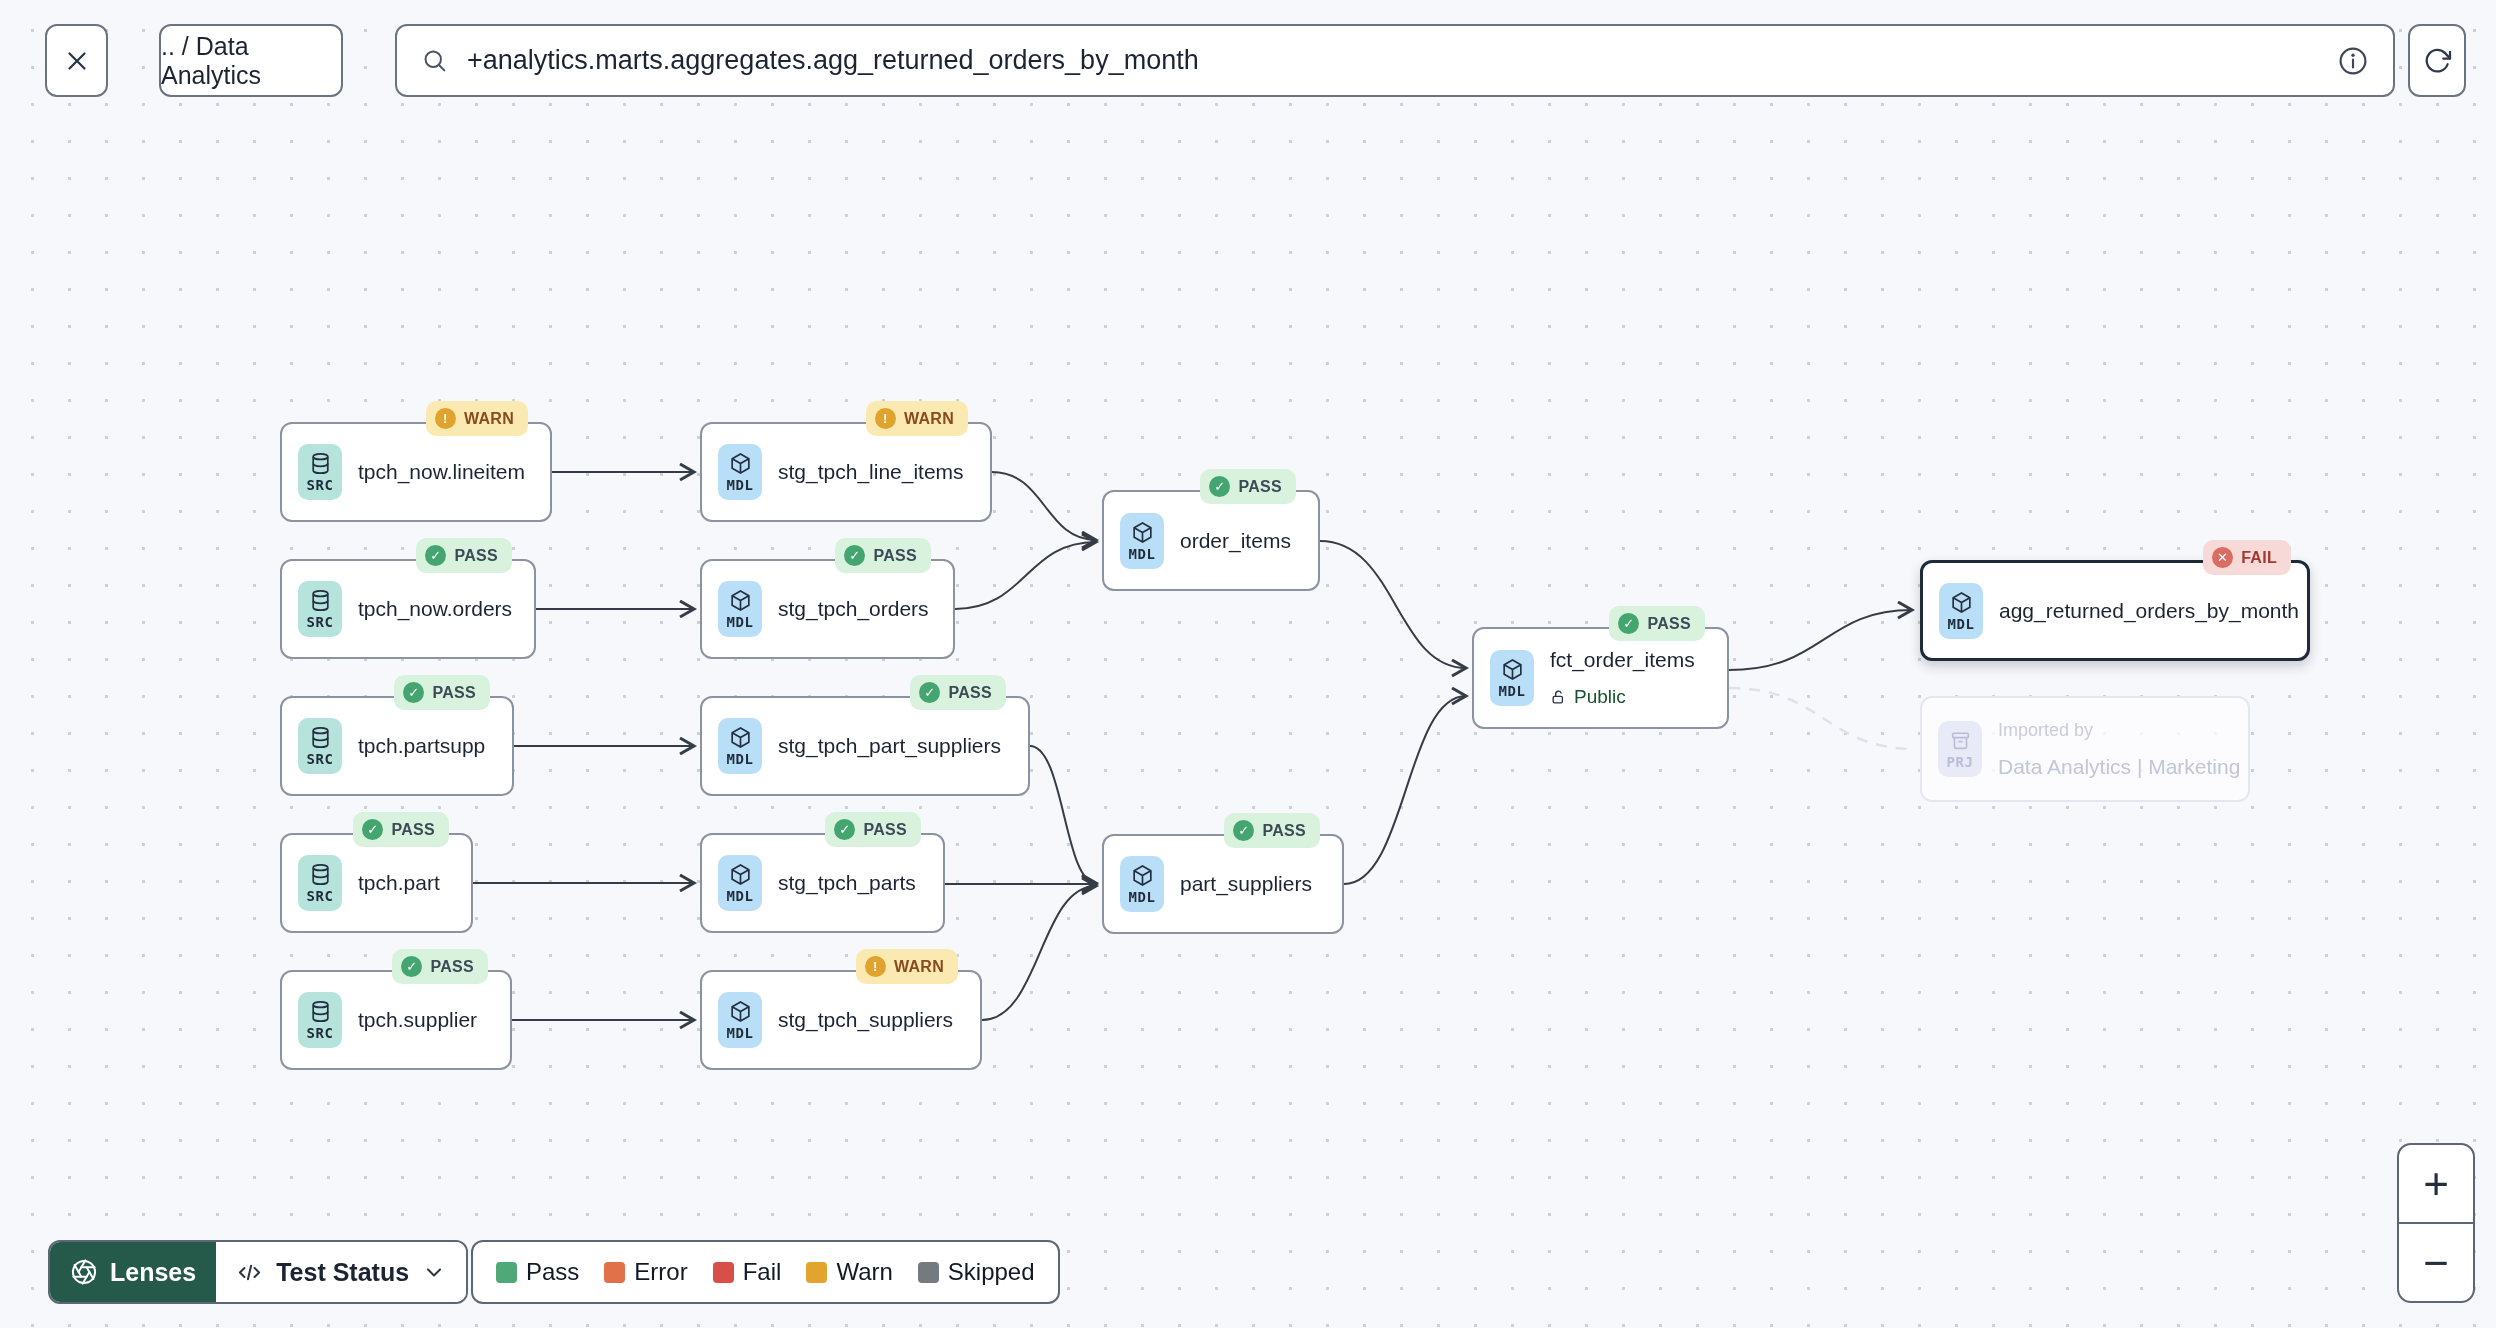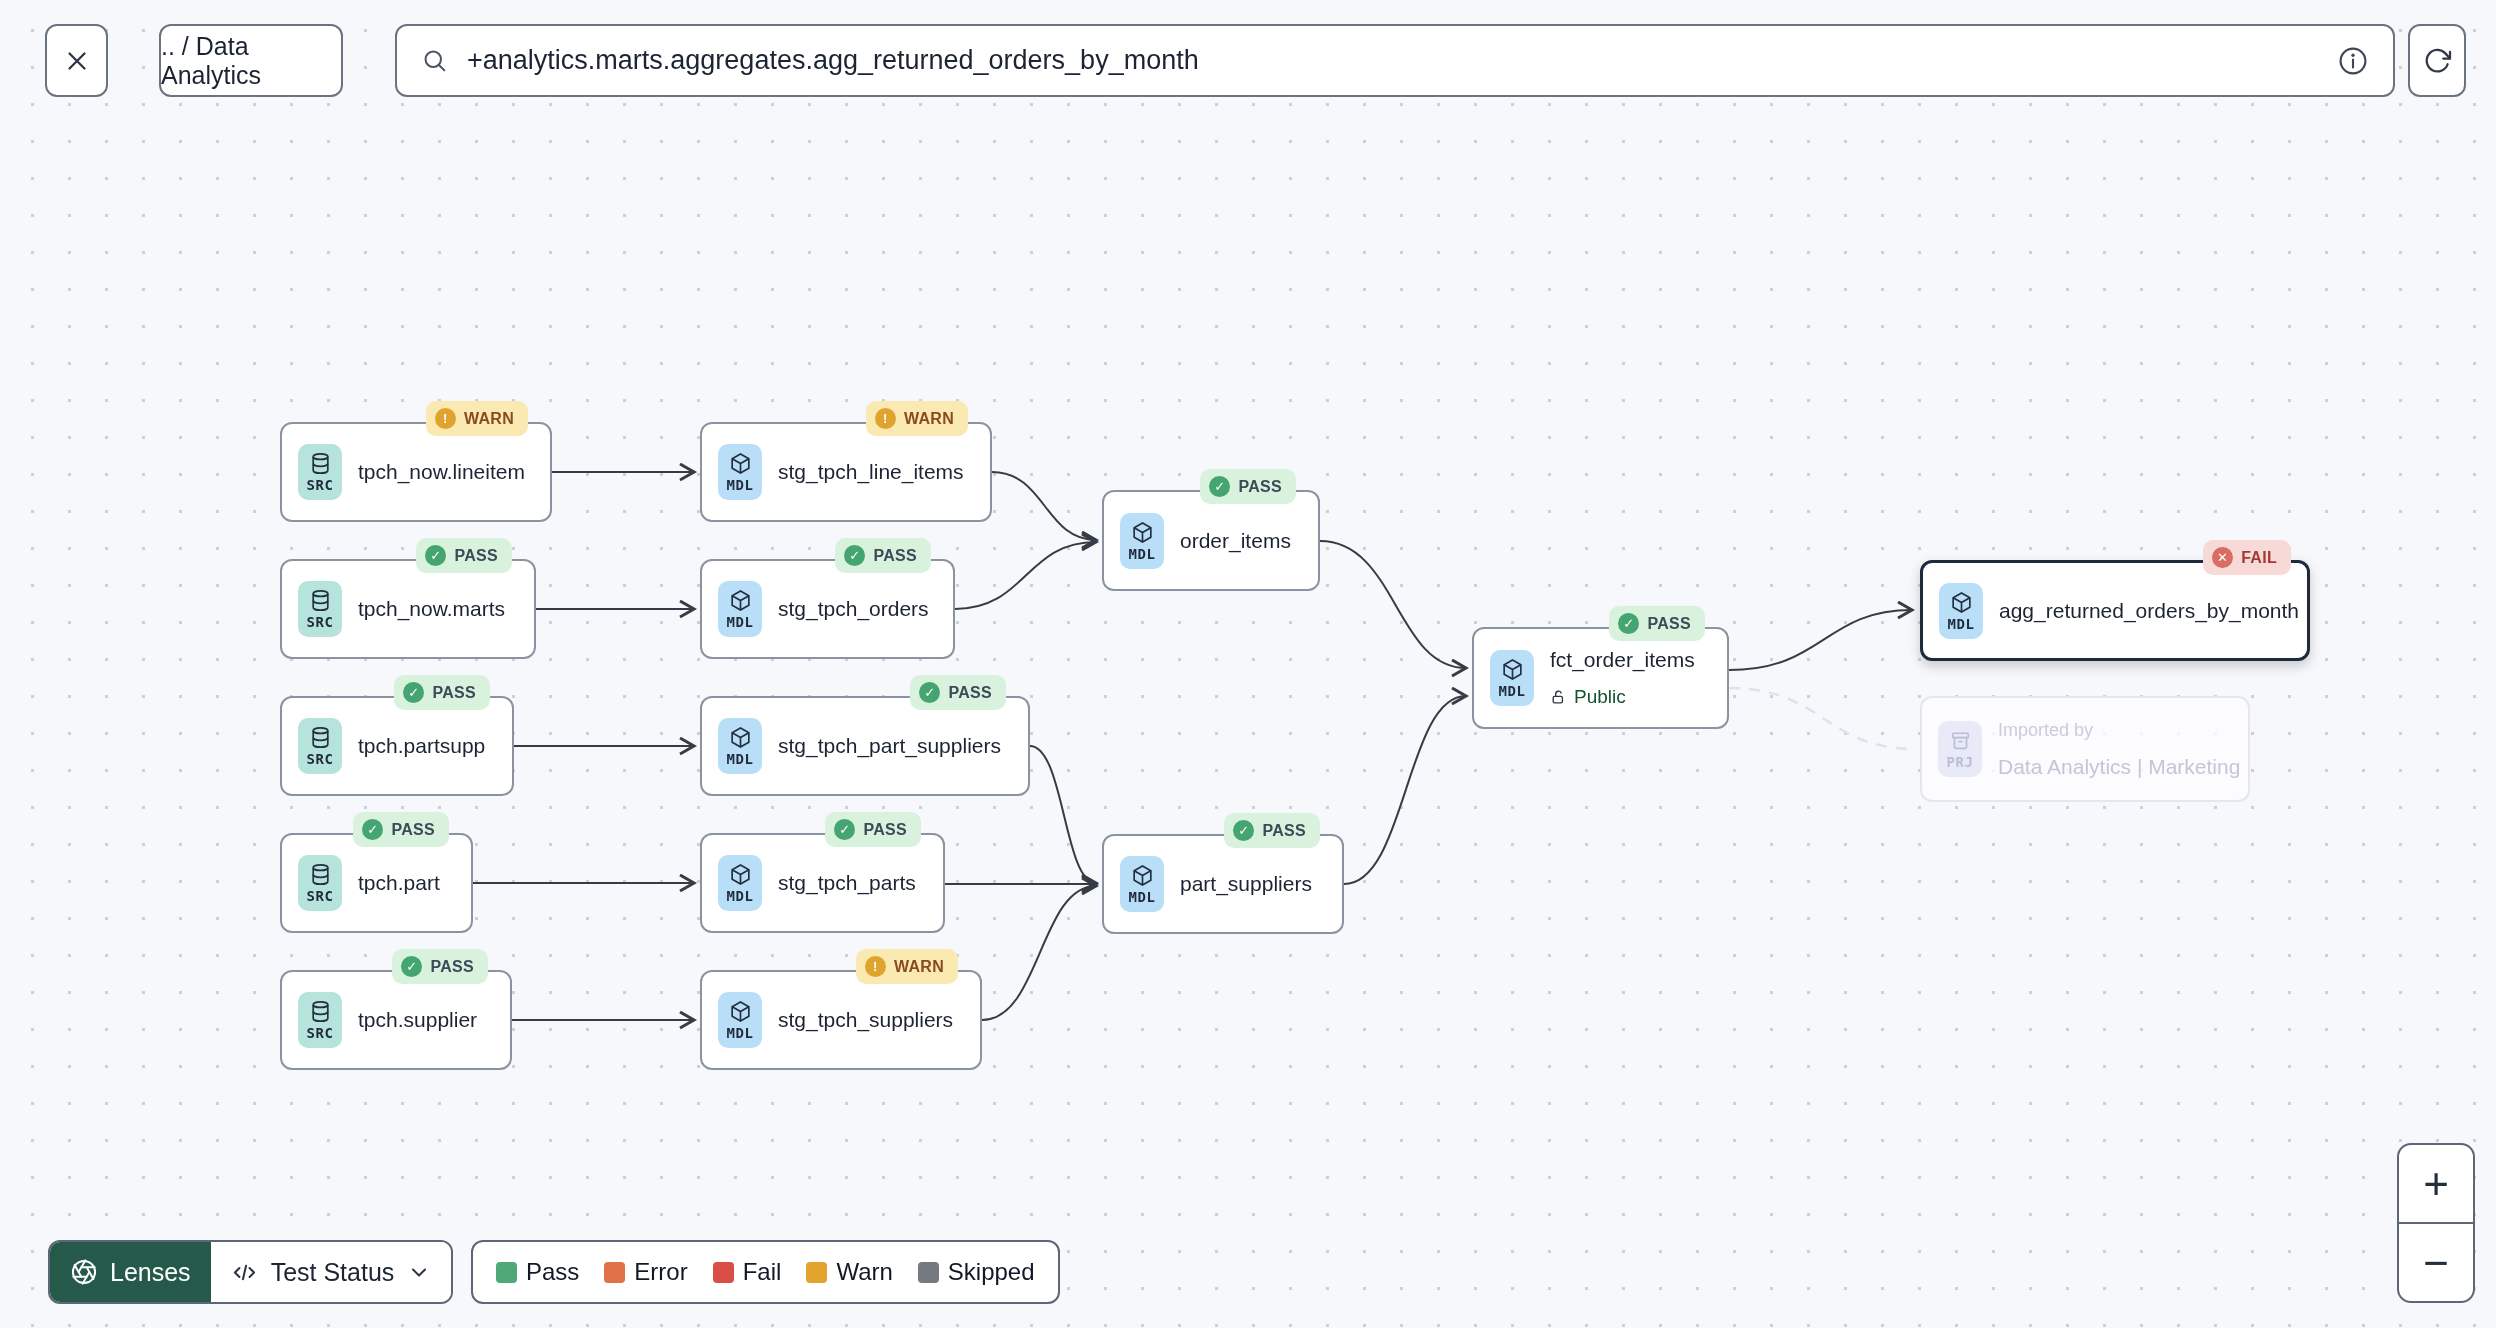--- a/index.html
+++ b/index.html
@@ -49,21 +49,21 @@
   .badge.pass{background:#d9f2de;color:#3c4a57;}
   .badge.pass .dot{background:#44a571;}
   .badge.warn{background:#fbe9b2;color:#8a4a21;}
   .badge.warn .dot{background:#e0a32e;}
   .badge.fail{background:#f7d9d7;color:#a23a33;}
   .badge.fail .dot{background:#d96c63;}
   
   .edges{position:absolute;left:0;top:0;}
   
   .lens-group{position:absolute;left:48px;top:1240px;height:64px;border:2px solid #5d6675;
-    border-radius:12px;background:#fff;display:flex;overflow:hidden;box-sizing:border-box;}
+    border-radius:12px;background:#fff;display:flex;overflow:hidden;box-sizing:border-box;font-weight:bold;}
   .lenses-seg{background:#255a4b;color:#fff;display:flex;align-items:center;gap:12px;
     padding:0 20px;font-size:25px;cursor:pointer;}
   .lens-select{display:flex;align-items:center;gap:13px;padding:0 20px;font-size:25px;
     color:#1c2433;cursor:pointer;background:#fff;}
   .legend{position:absolute;left:471px;top:1240px;height:64px;border:2px solid #5d6675;
     border-radius:12px;background:#fff;display:flex;align-items:center;gap:25px;
     padding:0 23px;box-sizing:border-box;}
   .legend-item{display:flex;align-items:center;gap:9px;font-size:24px;color:#111827;}
   .sw{width:21px;height:21px;border-radius:4px;flex:0 0 auto;}
   
@@ -175,21 +175,21 @@
     <span>PASS</span>
   </span>
   <span class="chip src">
     <svg viewBox="0 0 24 24" fill="none" stroke="#232e3f" stroke-width="1.6">
         <ellipse cx="12" cy="5.4" rx="7" ry="2.7"></ellipse>
         <path d="M5 5.4v6.6c0 1.5 3.1 2.7 7 2.7s7-1.2 7-2.7V5.4"></path>
         <path d="M5 12v6.6c0 1.5 3.1 2.7 7 2.7s7-1.2 7-2.7V12"></path>
       </svg>
     <span class="chip-label">SRC</span>
   </span>
-  <span class="node-label">tpch_now.marts</span>
+  <span class="node-label">tpch_now.orders</span>
 </div>
 
 <div class="node" style="left:700px;top:559px;width:255px;height:100px;">
   <span class="badge pass">
     <span class="dot">✓</span>
     <span>PASS</span>
   </span>
   <span class="chip mdl">
     <svg viewBox="0 0 24 24" fill="none" stroke="#232e3f" stroke-width="1.6">
         <path d="M12 2.8l8 4.6v9.2l-8 4.6-8-4.6V7.4z"></path>

